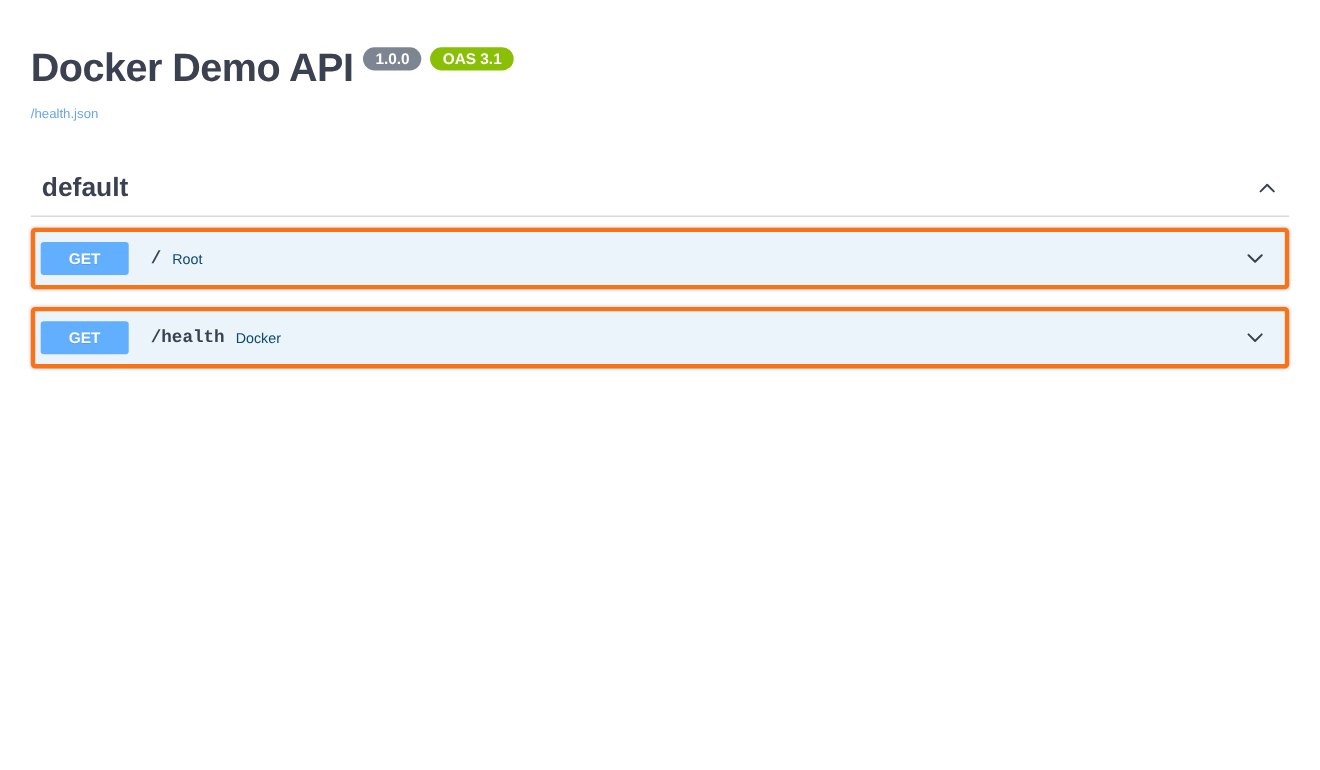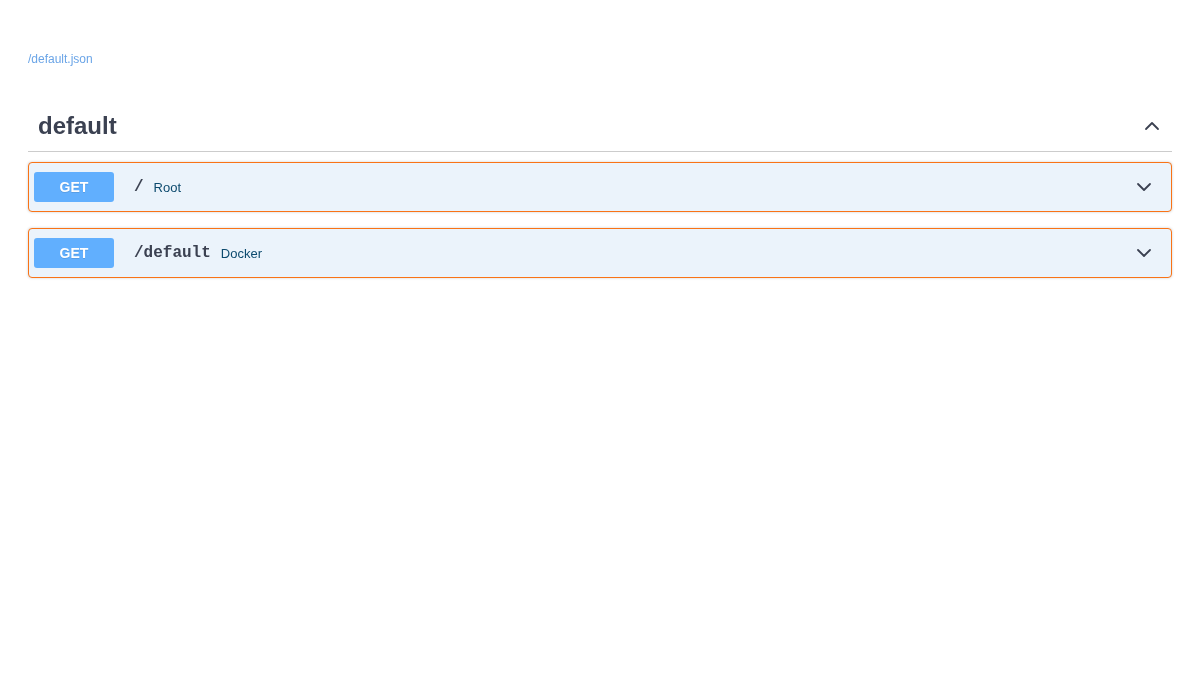--- a/index.html
+++ b/index.html
@@ -110,21 +110,21 @@
     flex: 0 0 auto;
   }
   .chev svg { display: block; width: 20px; height: 20px; }
 
   
   .operations { margin-top: 0; }
 
   .opblock {
     display: flex;
     align-items: center;
-    border: 1px solid #f97316;
+    border: 4px solid #f97316;
     border-radius: 4px;
     background: #ebf3fb;
     box-shadow: 0 0 3px rgba(0,0,0,0.19);
     margin: 16px 0 15px 0;
     padding: 5px;
     height: 38px;
     cursor: pointer;
     box-sizing: content-box;
   }
   .opblock:first-child { margin-top: 10px; }
@@ -169,21 +169,28 @@
     margin-right: 12px;
   }
   .op-arrow svg { display: block; width: 20px; height: 20px; }
 </style>
 </head>
 <body>
 
 <div class="swagger-ui">
 
   <div class="info-block">
-    <a class="spec-link">/default.json</a>
+    <div class="title-row">
+      <h2 class="api-title">Docker Demo API</h2>
+      <div class="badge-group">
+        <span class="version-badge">1.0.0</span>
+        <span class="oas-badge">OAS 3.1</span>
+      </div>
+    </div>
+    <a class="spec-link">/health.json</a>
   </div>
 
   <div class="tag-section">
 
     <div class="tag-header">
       <h3 class="tag-name">default</h3>
       <span class="chev">
         <svg viewBox="0 0 20 20" xmlns="http://www.w3.org/2000/svg" aria-hidden="true">
           <polyline points="4,13 10,7 16,13" fill="none" stroke="#3b4151" stroke-width="1.8" stroke-linecap="round" stroke-linejoin="round"></polyline>
         </svg>
@@ -198,21 +205,21 @@
         <span class="op-summary">Root</span>
         <span class="op-arrow">
           <svg viewBox="0 0 20 20" xmlns="http://www.w3.org/2000/svg" aria-hidden="true">
             <polyline points="4,7 10,13 16,7" fill="none" stroke="#3b4151" stroke-width="1.8" stroke-linecap="round" stroke-linejoin="round"></polyline>
           </svg>
         </span>
       </div>
 
       <div class="opblock">
         <span class="op-method">GET</span>
-        <span class="op-path">/default</span>
+        <span class="op-path">/health</span>
         <span class="op-summary">Docker</span>
         <span class="op-arrow">
           <svg viewBox="0 0 20 20" xmlns="http://www.w3.org/2000/svg" aria-hidden="true">
             <polyline points="4,7 10,13 16,7" fill="none" stroke="#3b4151" stroke-width="1.8" stroke-linecap="round" stroke-linejoin="round"></polyline>
           </svg>
         </span>
       </div>
 
     </div>
   </div>

